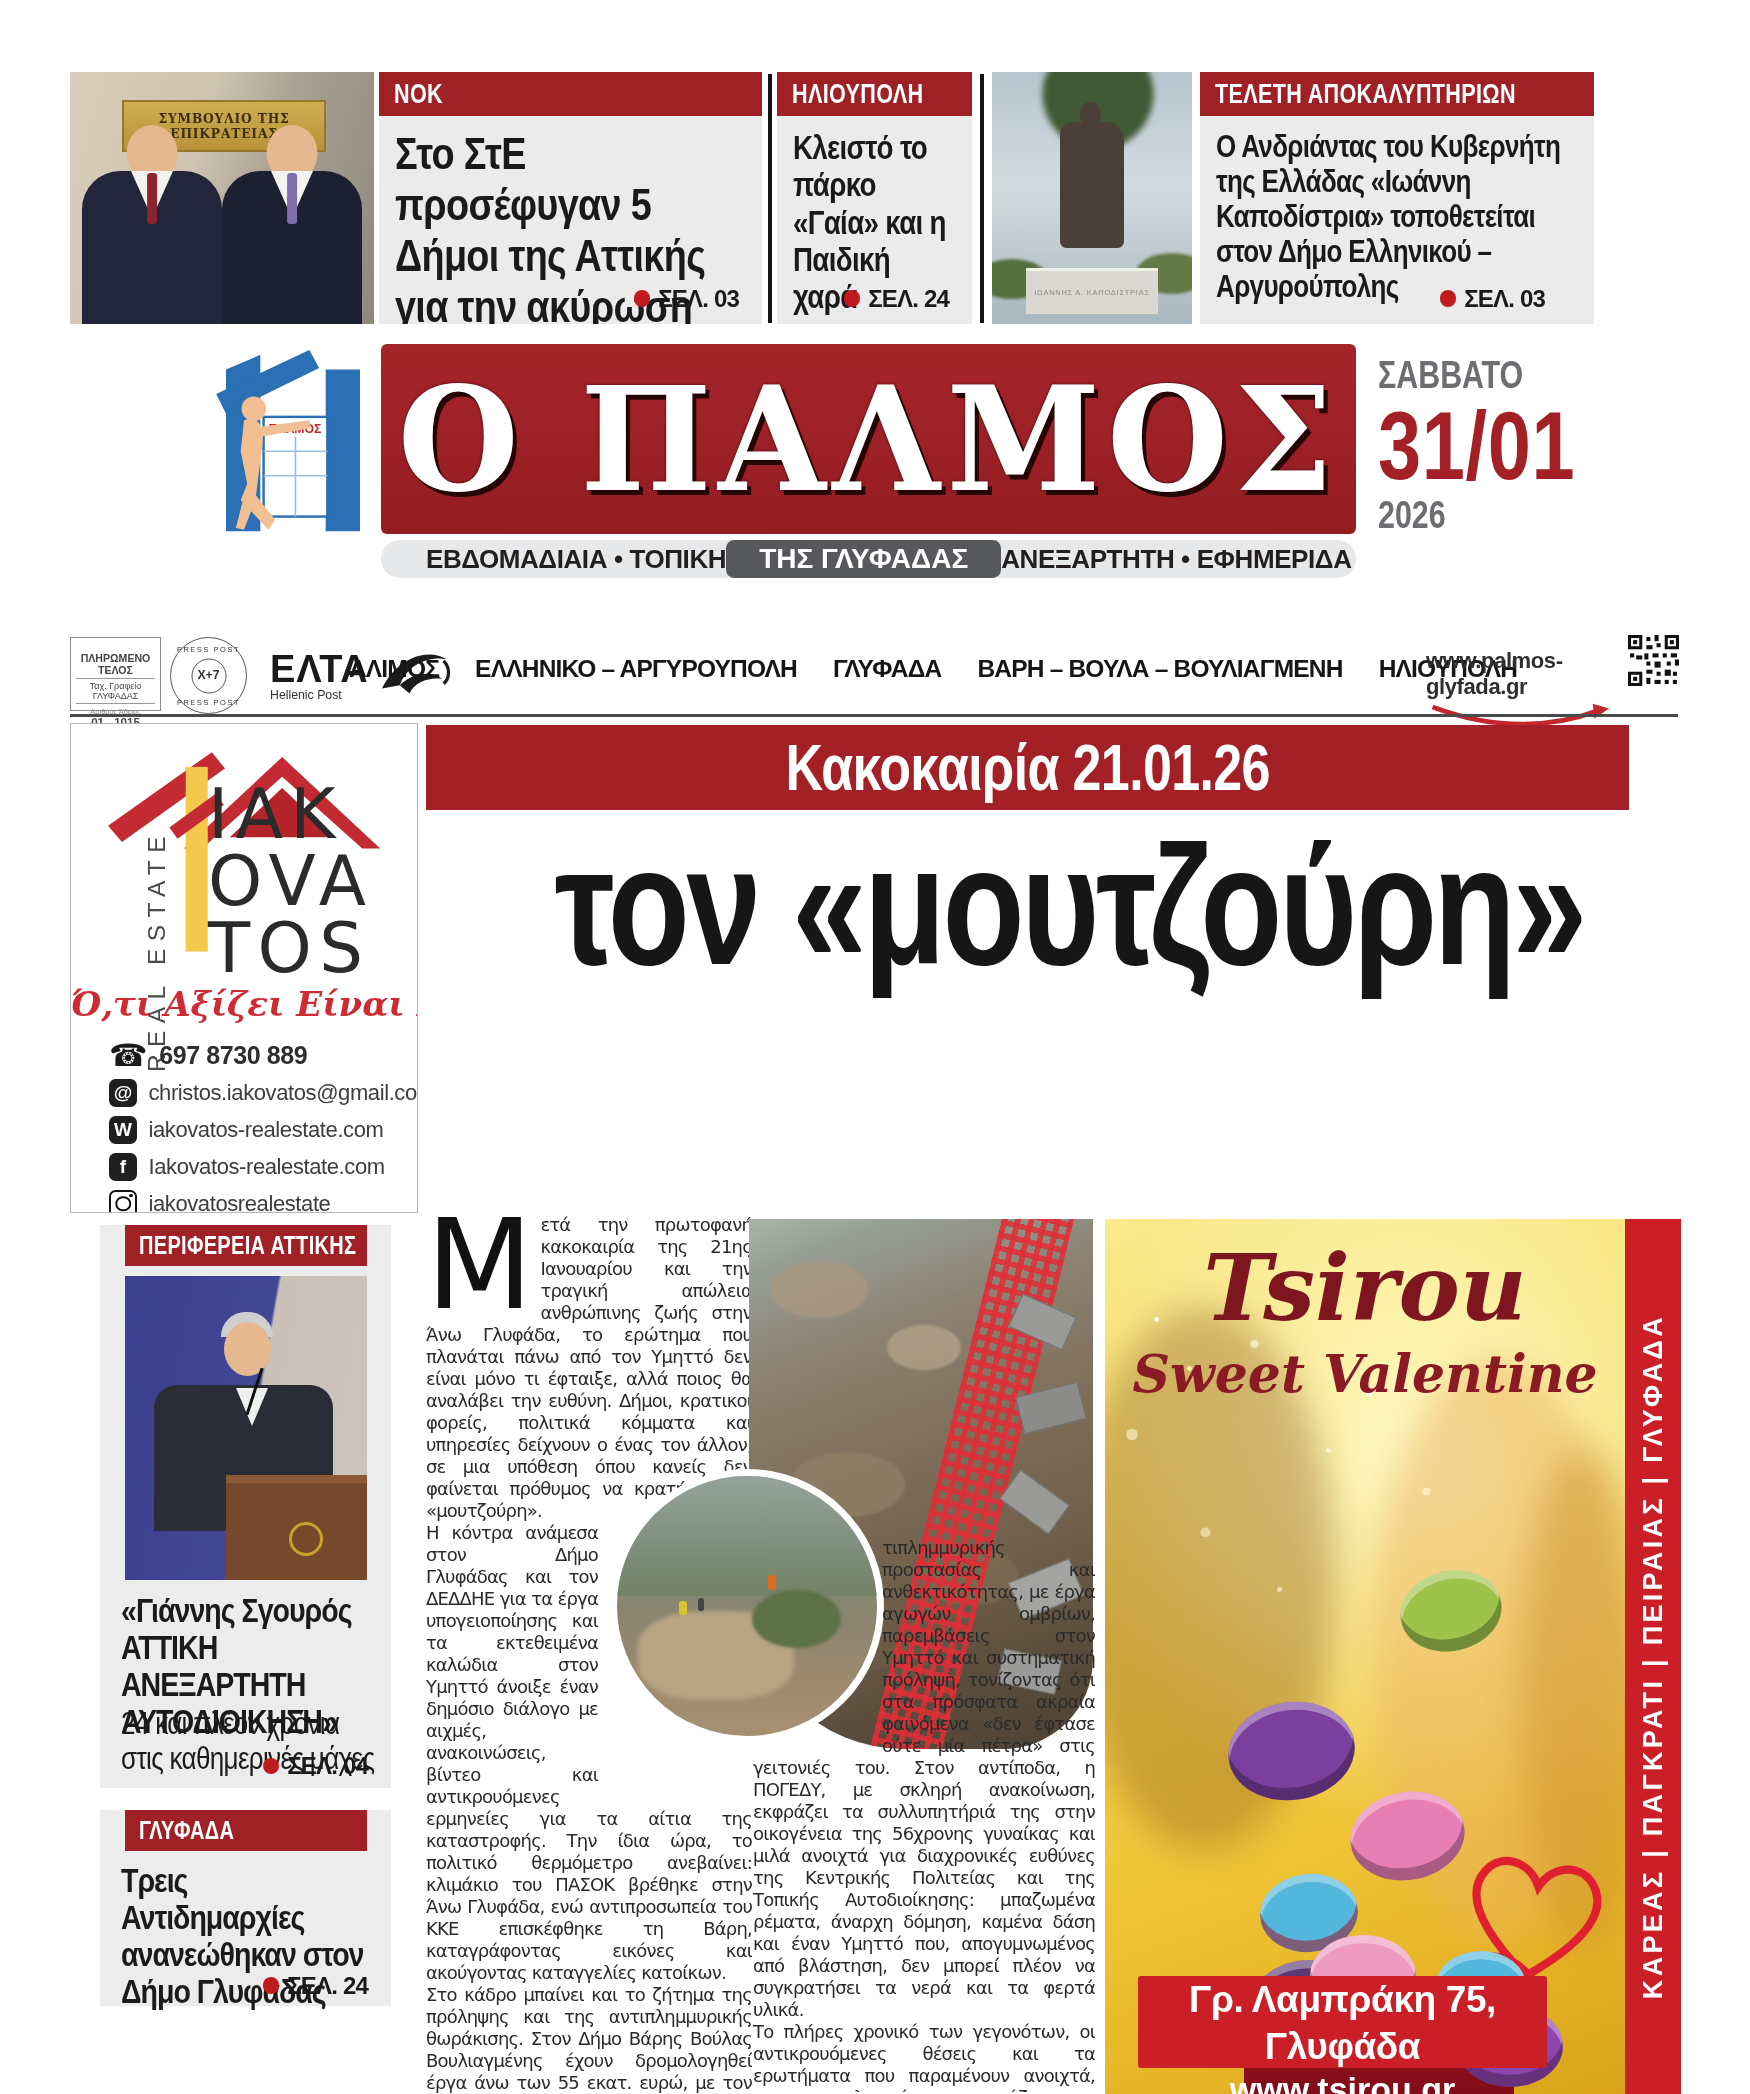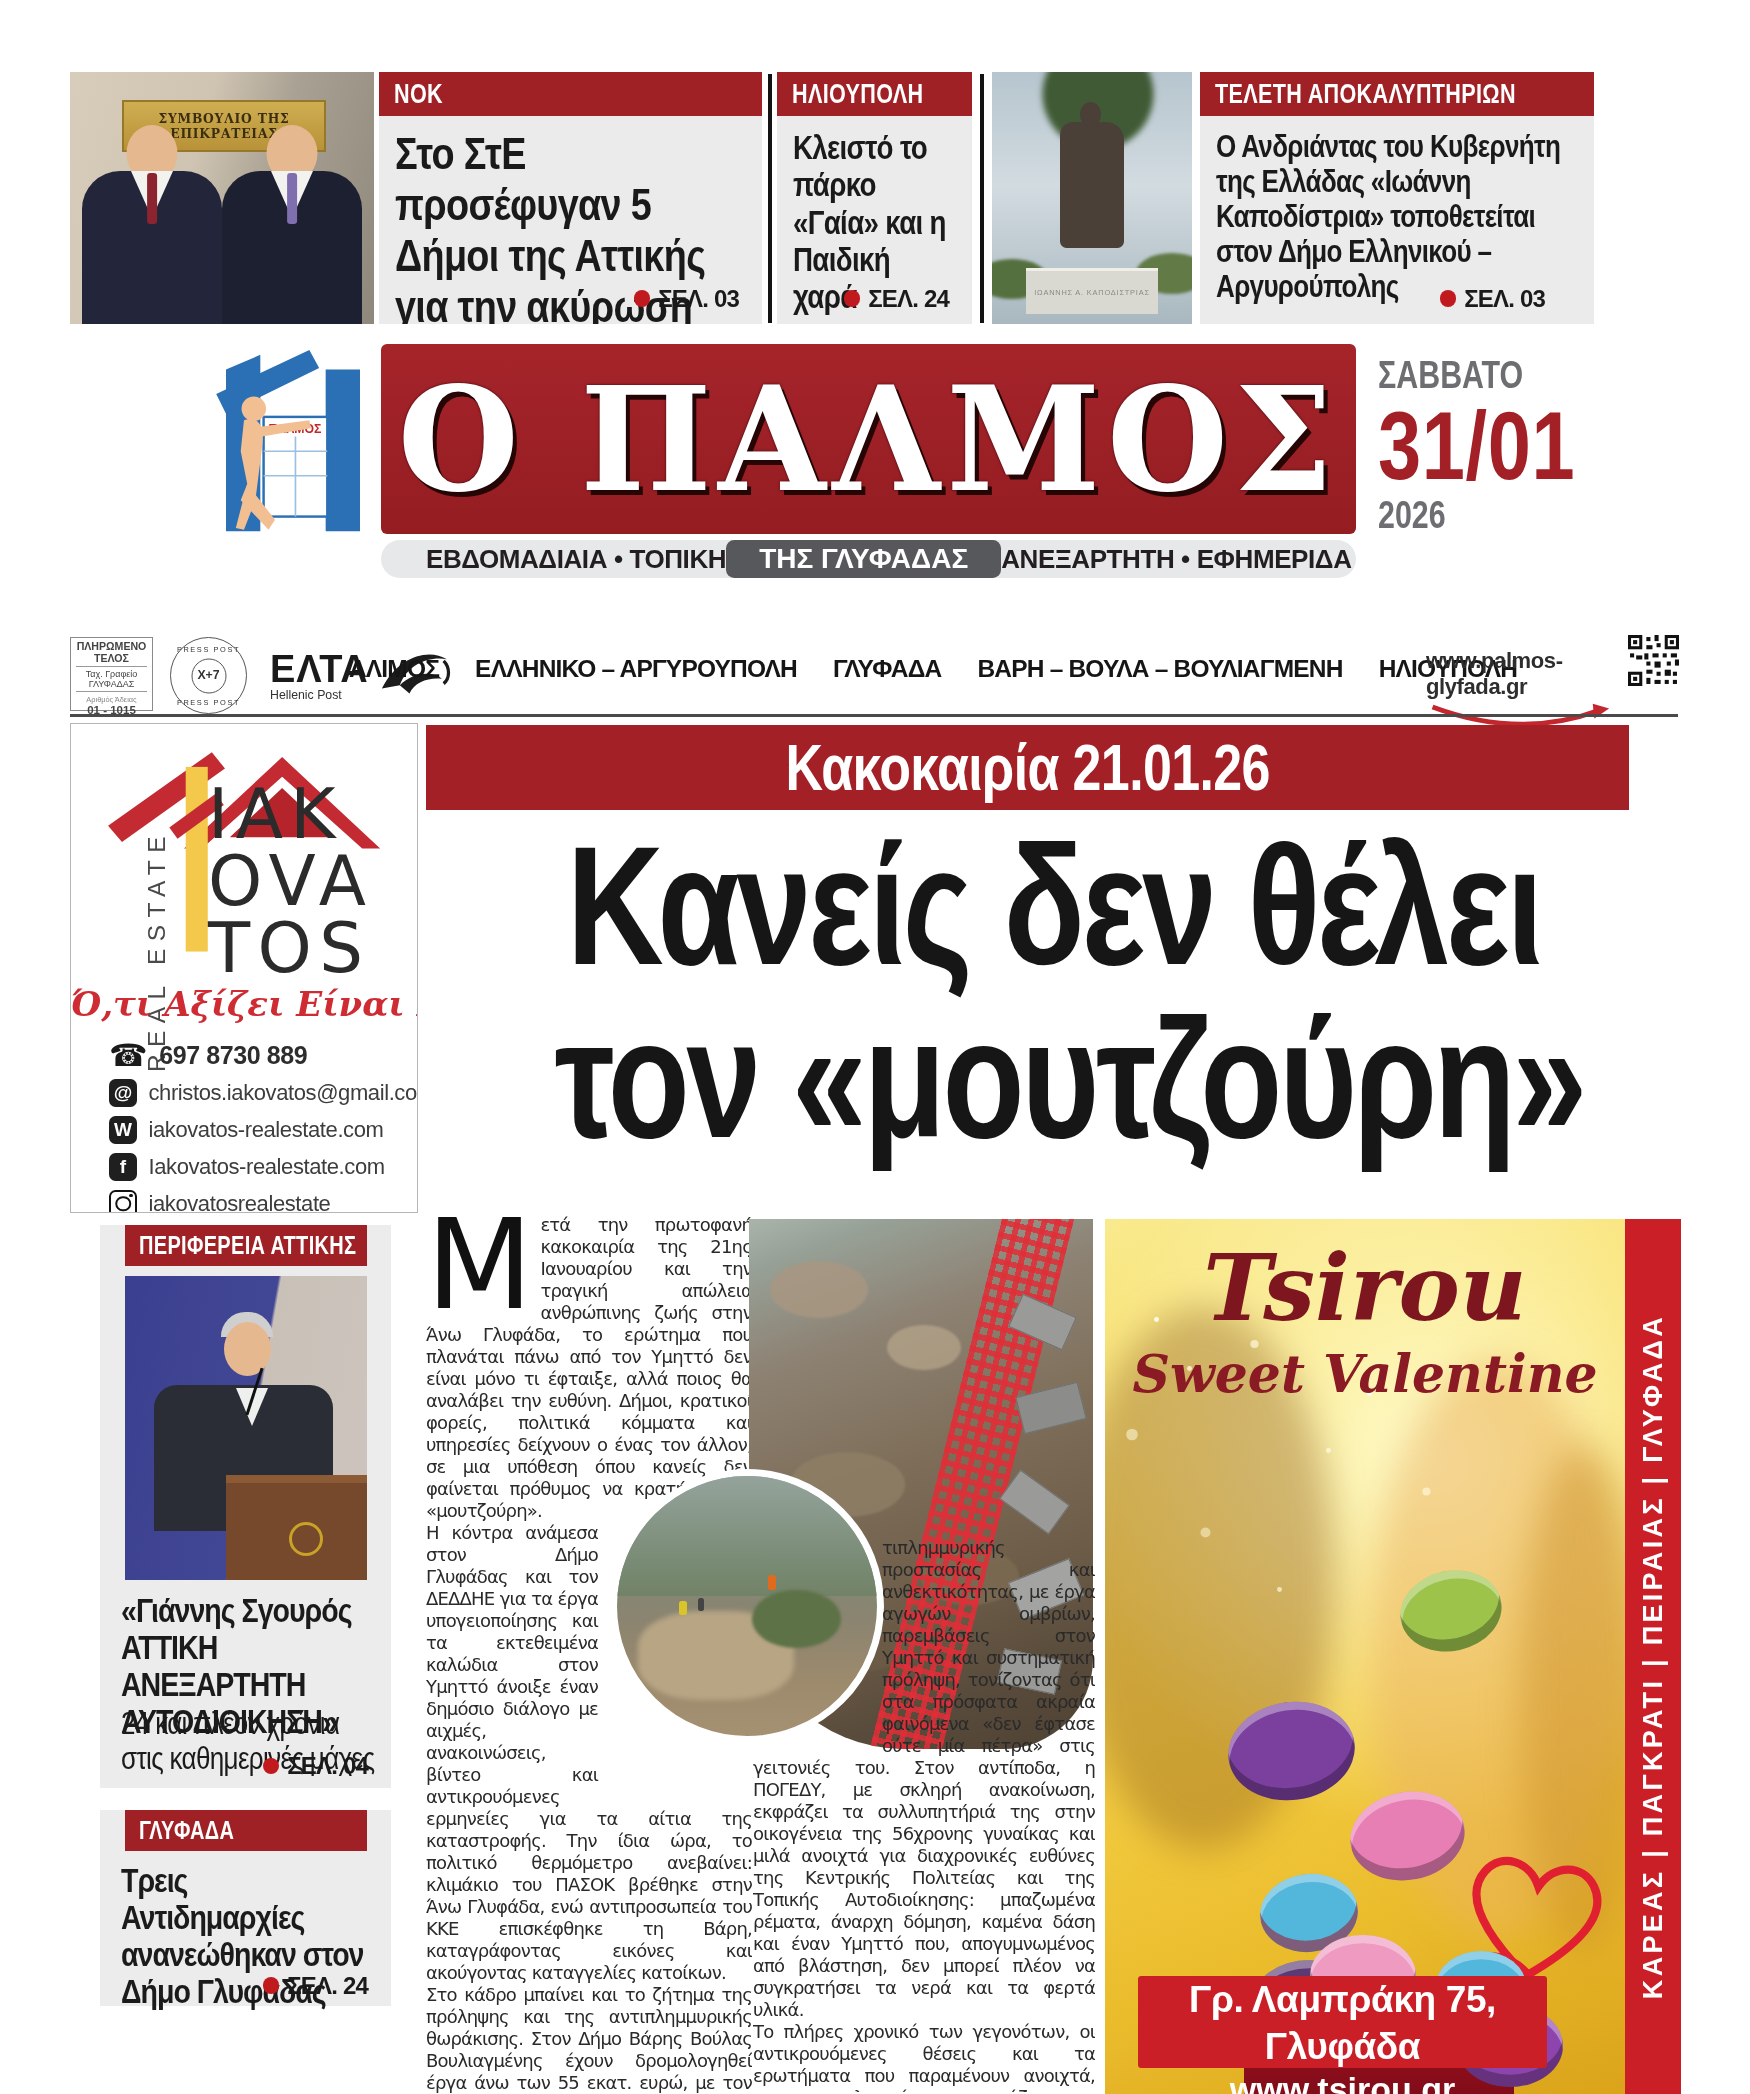--- a/index.html
+++ b/index.html
@@ -61,22 +61,22 @@
   .subbar .lbl{font-weight:bold;font-size:26px;letter-spacing:-0.4px;color:#231f20;white-space:nowrap;}
   .subcenter{background:#57585c;border-radius:8.2px;color:#fff;font-weight:bold;font-size:28px;
              padding:3.3px 33px;white-space:nowrap;}
 
   
   .infobar{display:flex;gap:12.3px;}
   .ib{background:#161616;color:#fff;font-weight:bold;font-size:24px;line-height:46px;
       padding:0 16.4px;letter-spacing:-0.4px;white-space:nowrap;}
 
   
-  .stamp1{border:1.6px solid #8a8a8a;width:83px;height:74px;font-size:9px;text-align:center;
-          color:#444;line-height:1.15;padding-top:2px;box-sizing:border-box;}
+  .stamp1{border:1.6px solid #8a8a8a;width:91px;height:74px;font-size:9px;text-align:center;
+          color:#444;line-height:1.15;padding-top:14px;box-sizing:border-box;}
   .stamp1 b{font-size:10.6px;}
   .stamp2{width:75px;height:75px;border:1.6px solid #555;border-radius:50%;position:relative;
           font-size:8.2px;color:#333;text-align:center;}
   .stamp2 .inner{position:absolute;left:50%;top:50%;transform:translate(-50%,-50%);
                  width:33px;height:33px;border:1.6px solid #555;border-radius:50%;
                  font-size:12.3px;font-weight:bold;line-height:31px;}
   .stamp2 .arc{position:absolute;top:6.5px;left:0;width:100%;font-size:7.4px;letter-spacing:1.6px;}
   .stamp2 .arcb{position:absolute;bottom:6.5px;left:0;width:100%;font-size:7.4px;letter-spacing:1.6px;}
   .elta-txt{font-weight:bold;font-size:38px;color:#1a1a1a;letter-spacing:0.8px;line-height:1;}
   .elta-sub{font-size:12.3px;color:#333;}
@@ -433,21 +433,20 @@
       <span class="dot"></span>
         <span>ΣΕΛ. 24</span>
     </div>
   </div>
 
   <div class="abs kicker" style="left:426px;top:725px;width:1203px;height:85px;">
     <span class="cond-c">Κακοκαιρία 21.01.26</span>
   </div>
 
   <div class="abs bighead" style="left:426px;top:820px;width:1255px;">
-    <div><span class="cond-c">Κανείς δεν θέλει</span></div>
     <div><span class="cond-c">τον «μουτζούρη»</span></div>
   </div>
 
   <div class="abs bodytxt" style="left:426px;top:1214px;width:326px;height:881px;overflow:hidden;">
     <p><span class="dropcap">Μ</span><span>ετά την πρωτοφανή κακοκαιρία της 21ης Ιανουαρίου και την τραγική απώλεια ανθρώπινης ζωής στην Άνω Γλυφάδα, το ερώτημα που πλανάται πάνω από τον Υμηττό δεν είναι μόνο τι έφταιξε, αλλά ποιος θα αναλάβει την ευθύνη. Δήμοι, κρατικοί φορείς, πολιτικά κόμματα και υπηρεσίες δείχνουν ο ένας τον άλλον, σε μια υπόθεση όπου κανείς δεν φαίνεται πρόθυμος να κρατήσει τον «μουτζούρη».</span></p>
     <div>
       <div class="spacerR"></div>
       <p>Η κόντρα ανάμεσα στον Δήμο Γλυφάδας και τον ΔΕΔΔΗΕ για τα έργα υπογειοποίησης και τα εκτεθειμένα καλώδια στον Υμηττό άνοιξε έναν δημόσιο διάλογο με αιχμές, ανακοινώσεις, βίντεο και αντικρουόμενες ερμηνείες για τα αίτια της καταστροφής. Την ίδια ώρα, το πολιτικό θερμόμετρο ανεβαίνει: κλιμάκιο του ΠΑΣΟΚ βρέθηκε στην Άνω Γλυφάδα, ενώ αντιπροσωπεία του ΚΚΕ επισκέφθηκε τη Βάρη, καταγράφοντας εικόνες και ακούγοντας καταγγελίες κατοίκων.</p>
       <p>Στο κάδρο μπαίνει και το ζήτημα της πρόληψης και της αντιπλημμυρικής θωράκισης. Στον Δήμο Βάρης Βούλας Βουλιαγμένης έχουν δρομολογηθεί έργα άνω των 55 εκατ. ευρώ, με τον δήμαρχο Γρηγόρη Κωνσταντέλλο να παραθέτει αναλυτικά το χρονικό των ενεργειών. Παράλληλα, ο Δήμος Ελληνικού Αργυρούπολης υπενθυμίζει ότι από το 2015 υλοποιεί ένα ολοκληρωμένο σχέδιο αν-</p>
     </div>

